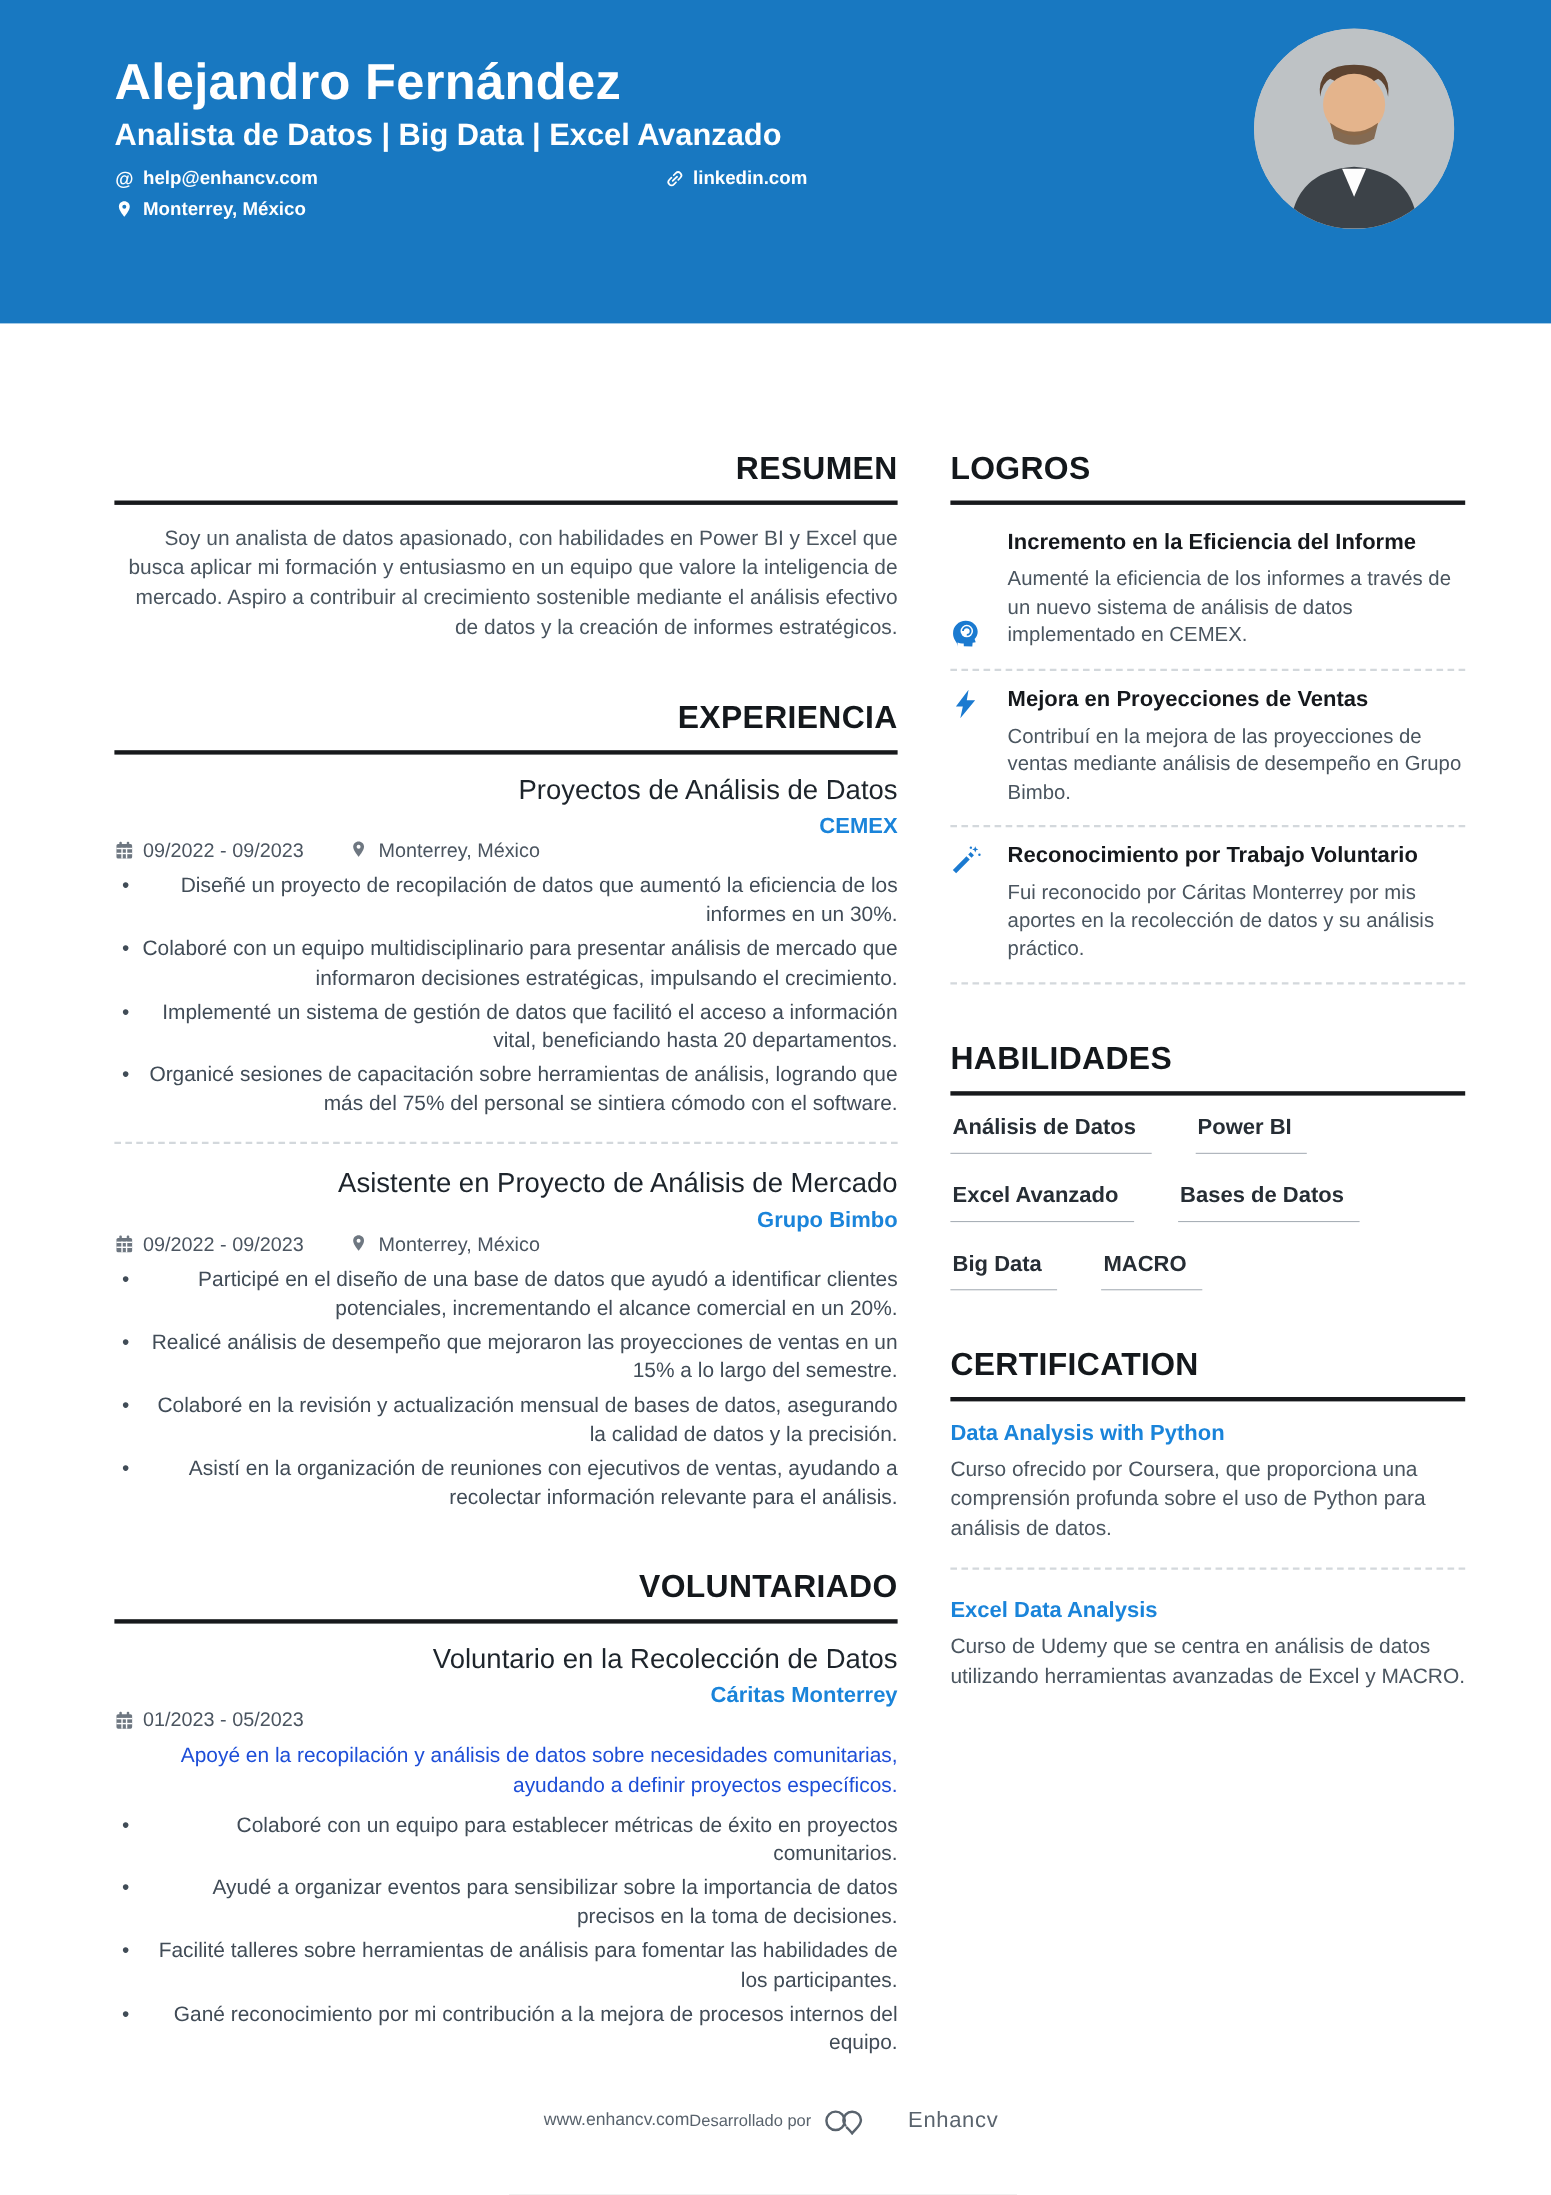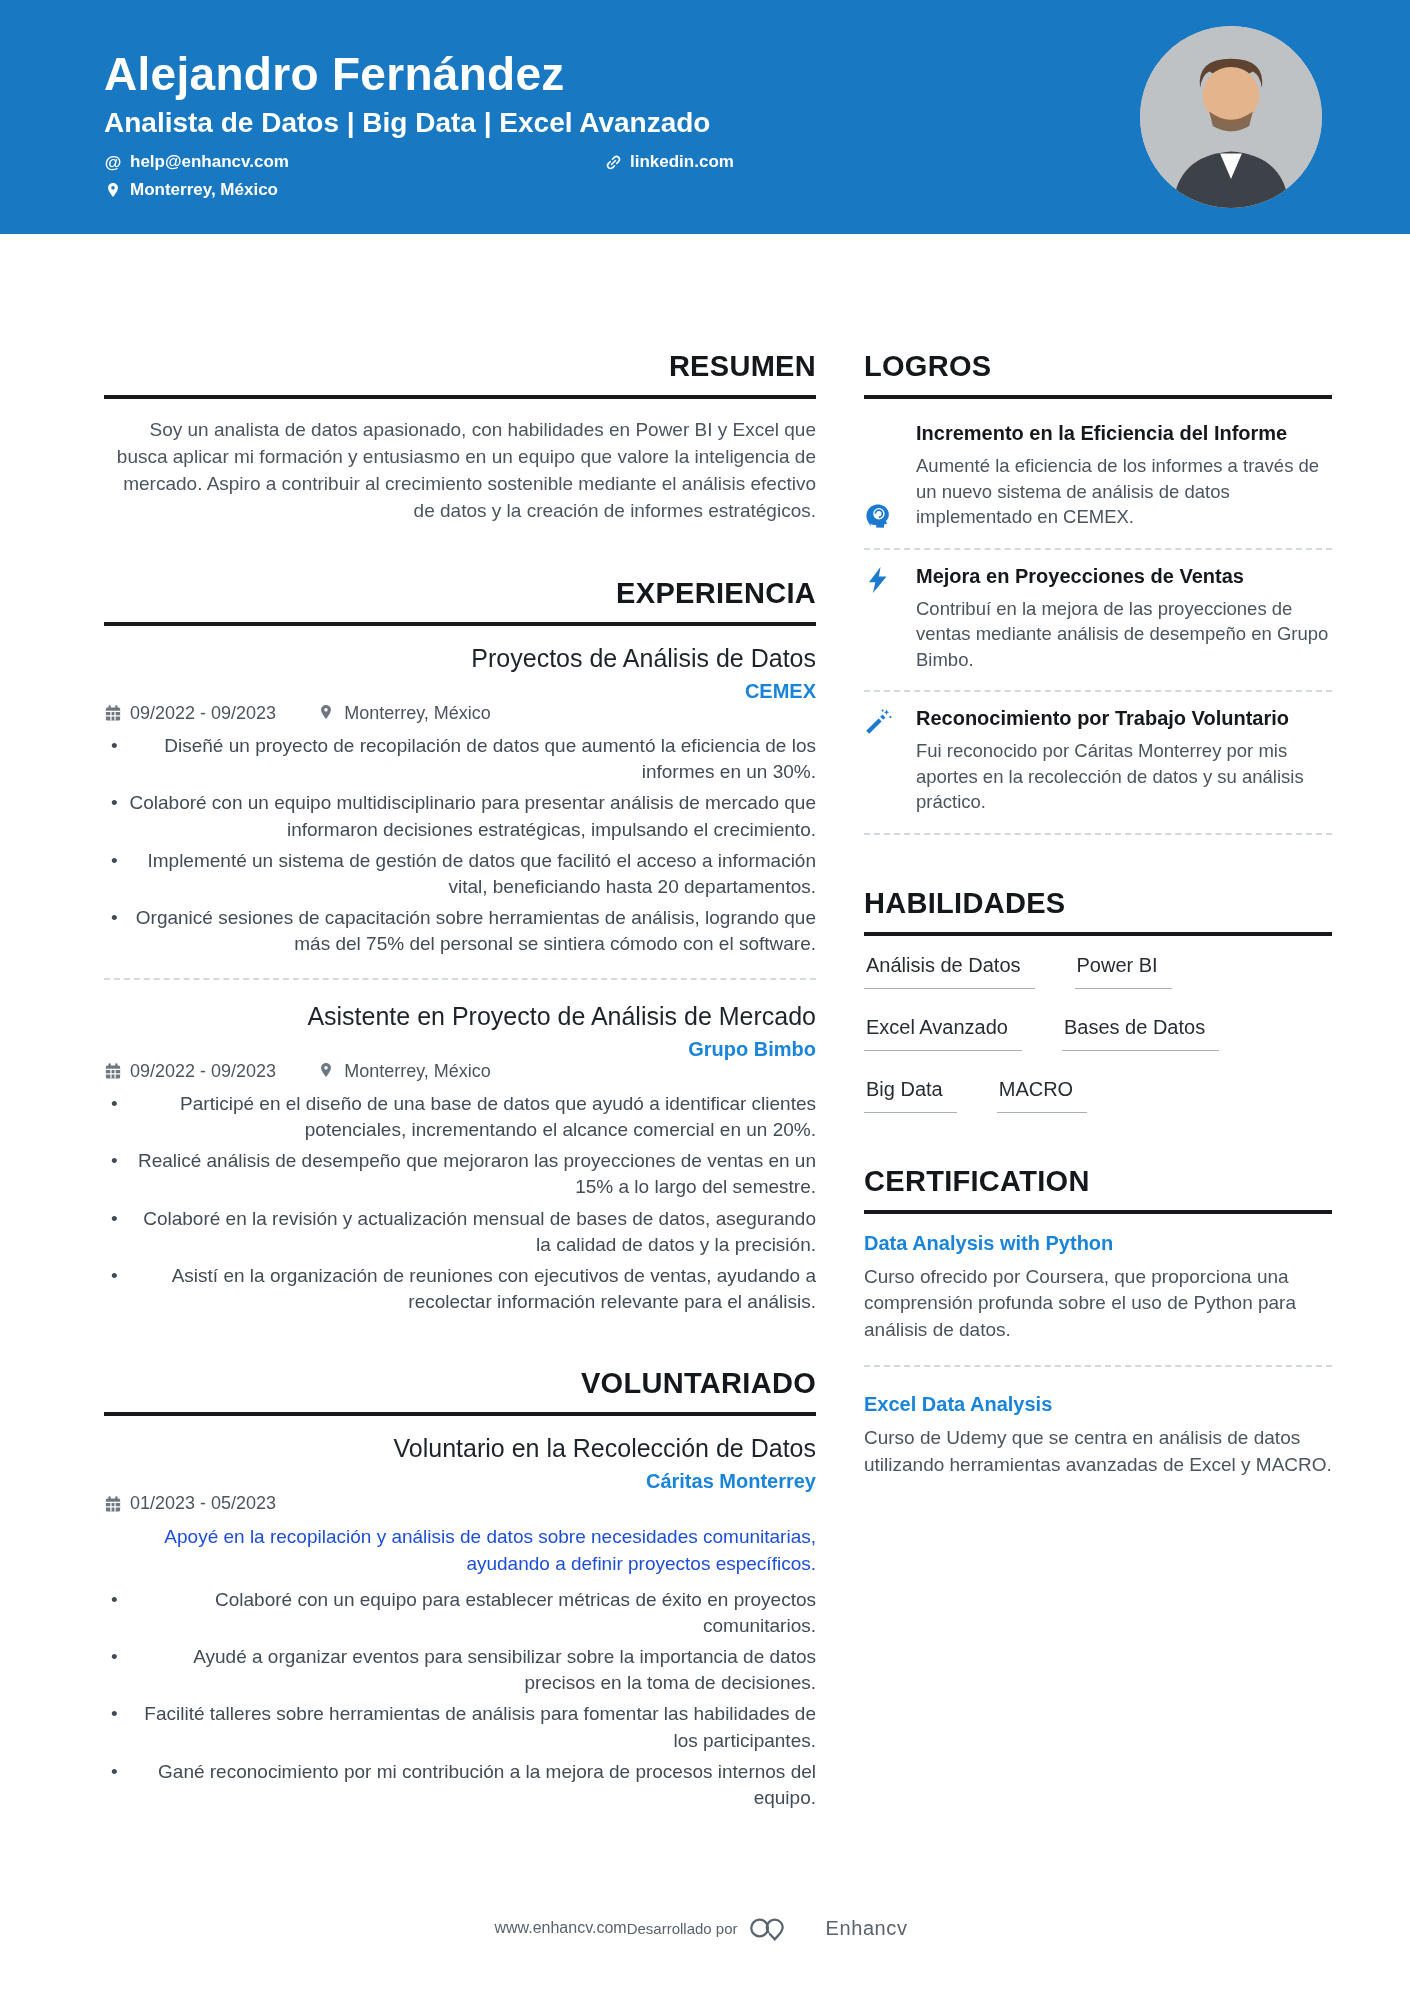--- a/index.html
+++ b/index.html
@@ -7,21 +7,21 @@
     position:relative;
     width:1410px;height:1995px;
     margin:0 auto;
     background:#ffffff;
     font-family:"Liberation Sans", sans-serif;
     overflow:hidden;
   }
   
   .hdr{
     position:relative;
-    height:234px;
+    height:294px;
     background:var(--header-bg,#1878c1);
     color:#fff;
     box-sizing:border-box;
     padding:50px 80px 0 104px;
   }
   .hdr h1{
     margin:0;
     font-size:46px;
     font-weight:700;
     letter-spacing:.3px;
@@ -156,21 +156,21 @@
   
   .skills{
     display:flex;
     flex-wrap:wrap;
     column-gap:40px;
     row-gap:27px;
     margin-top:10px;
   }
   .skill{
     font-size:20px;
-    font-weight:400;
+    font-weight:700;
     color:#262d34;
     padding:0 14px 11px 2px;
     border-bottom:1px solid #a9b0b7;
   }
   
   .cert-title{
     font-size:20px;
     font-weight:700;
     color:var(--accent,#1a84da);
     margin:6px 0 9px 0;

